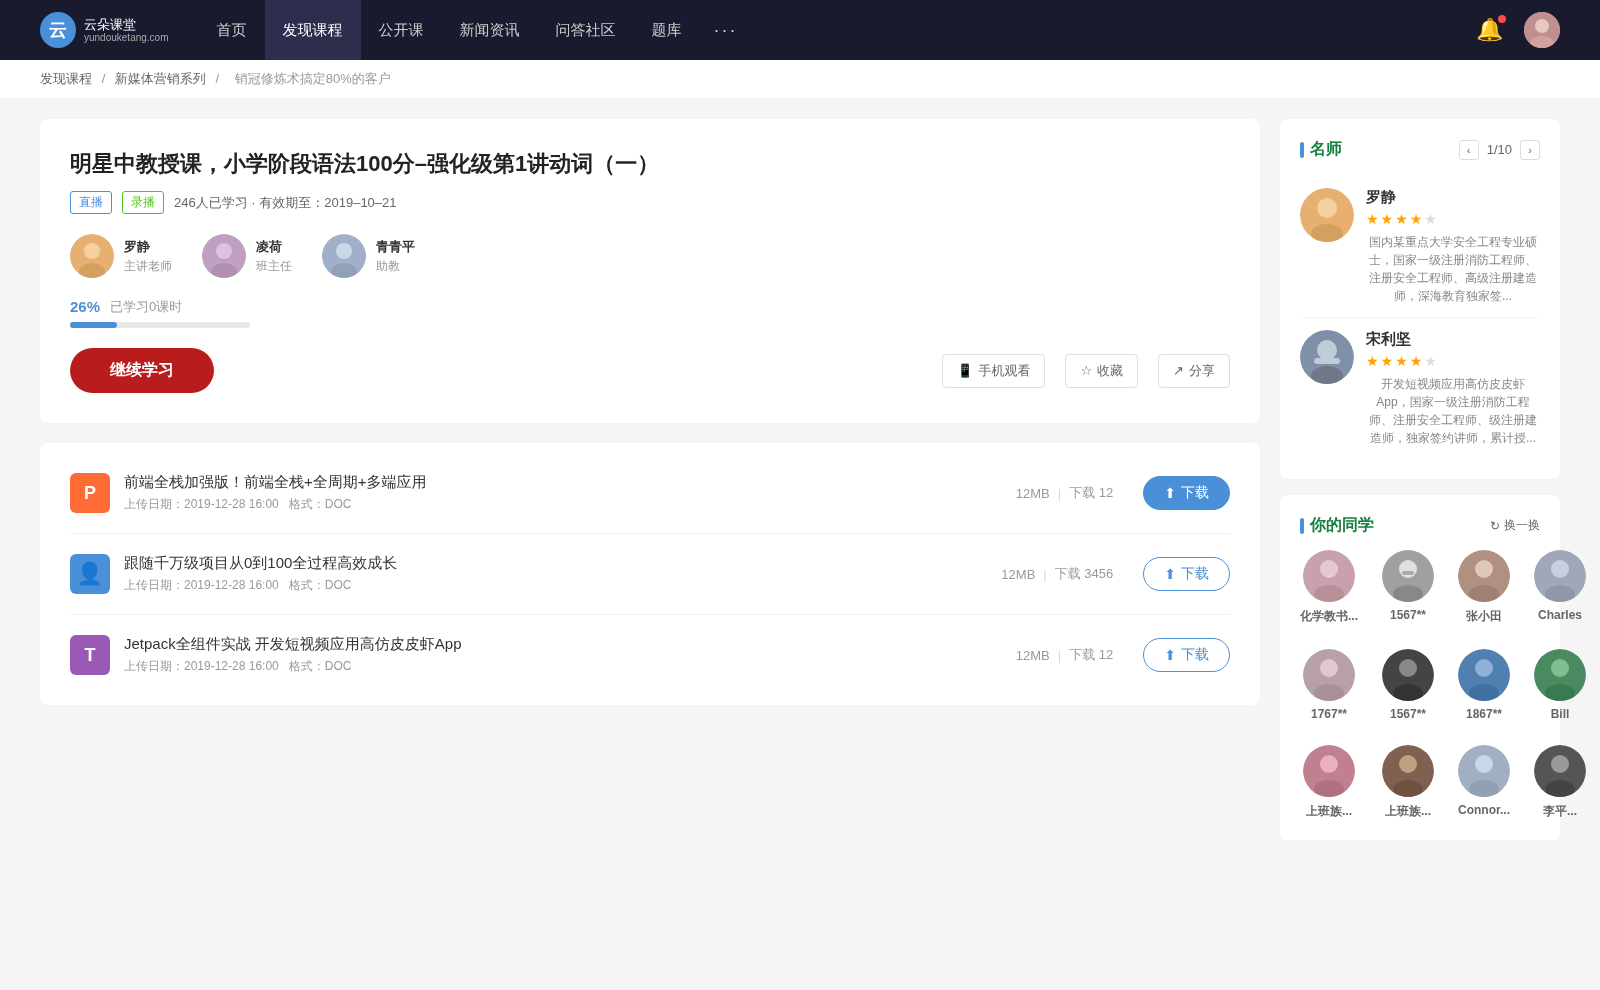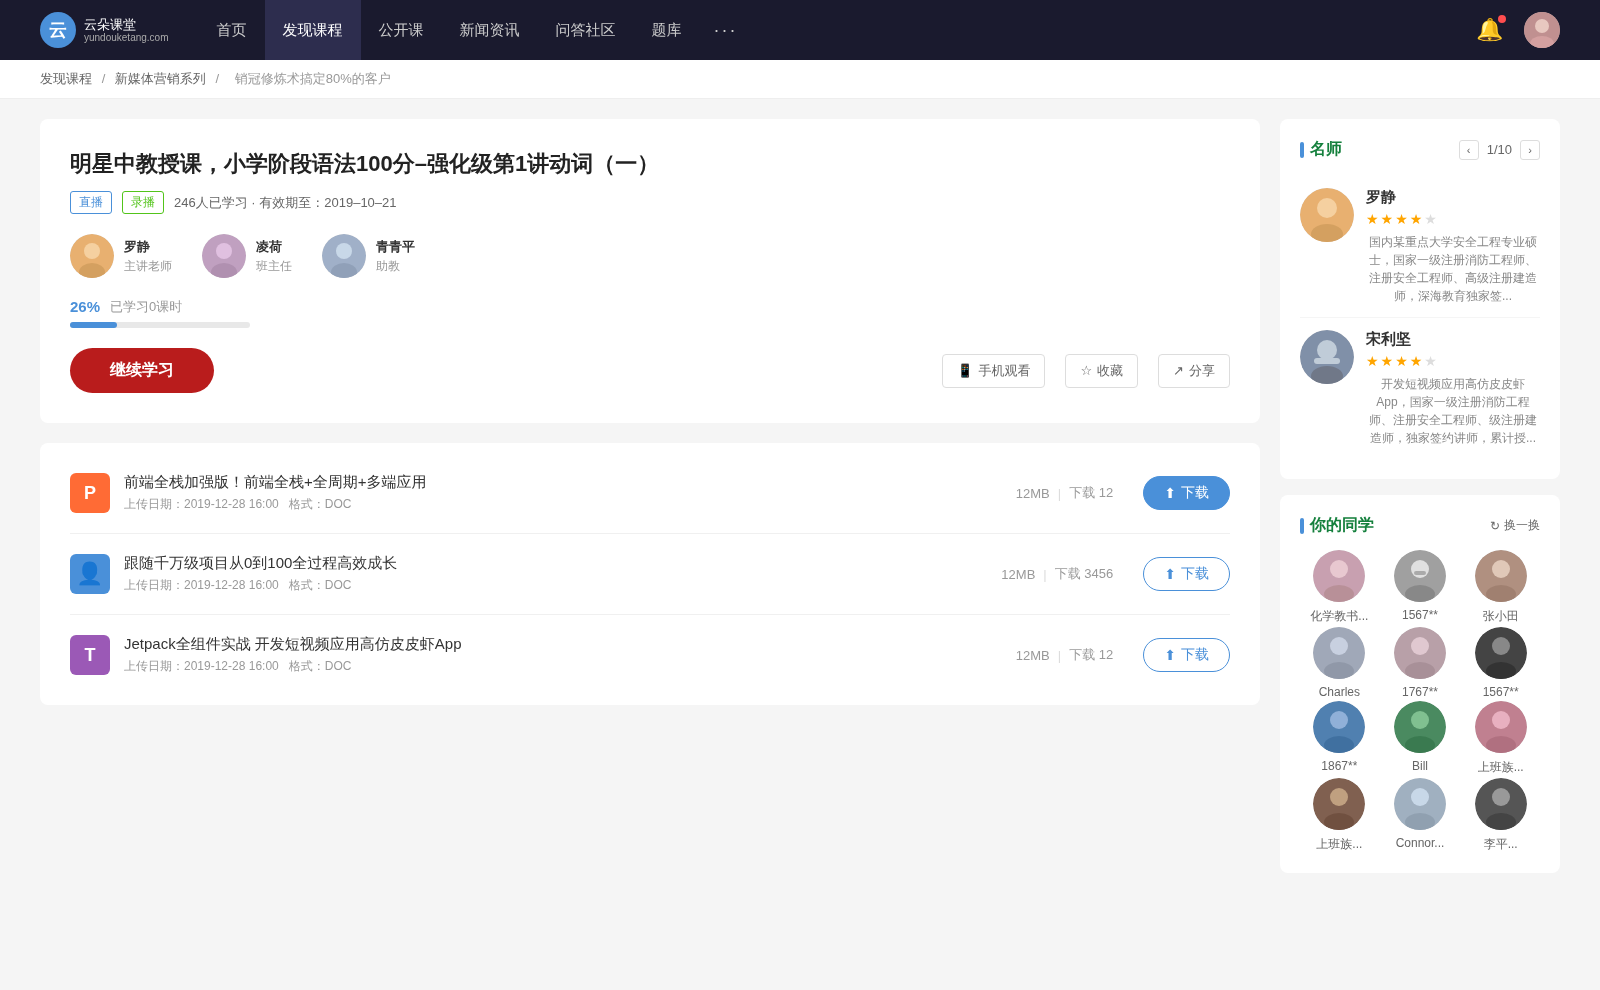--- a/index.html
+++ b/index.html
@@ -95,21 +95,21 @@
     .teacher-card-avatar svg { width: 54px; height: 54px; }
     .teacher-card-info { flex: 1; }
     .teacher-card-name { font-size: 15px; font-weight: bold; color: #333; margin-bottom: 4px; }
     .stars { display: flex; gap: 2px; margin-bottom: 6px; }
     .star { color: #ffa500; font-size: 14px; }
     .teacher-card-desc { font-size: 12px; color: #888; line-height: 1.5; text-align: center; }
 
     
     .classmates-header { display: flex; align-items: center; justify-content: space-between; margin-bottom: 14px; }
     .refresh-btn { display: flex; align-items: center; gap: 4px; font-size: 12px; color: #666; cursor: pointer; }
-    .classmates-grid { display: grid; grid-template-columns: repeat(3, 1fr); gap: 2px; }
+    .classmates-grid { display: grid; grid-template-columns: repeat(4, 1fr); gap: 24px; font-weight: bold; }
     .classmate { display: flex; flex-direction: column; align-items: center; gap: 6px; }
     .classmate-avatar { width: 52px; height: 52px; border-radius: 50%; overflow: hidden; background: #ddd; }
     .classmate-avatar svg { width: 52px; height: 52px; }
     .classmate-name { font-size: 12px; color: #666; text-align: center; max-width: 60px; overflow: hidden; text-overflow: ellipsis; white-space: nowrap; }
   </style>
 </head>
 <body>
 
 <nav>
   <div class="nav">

